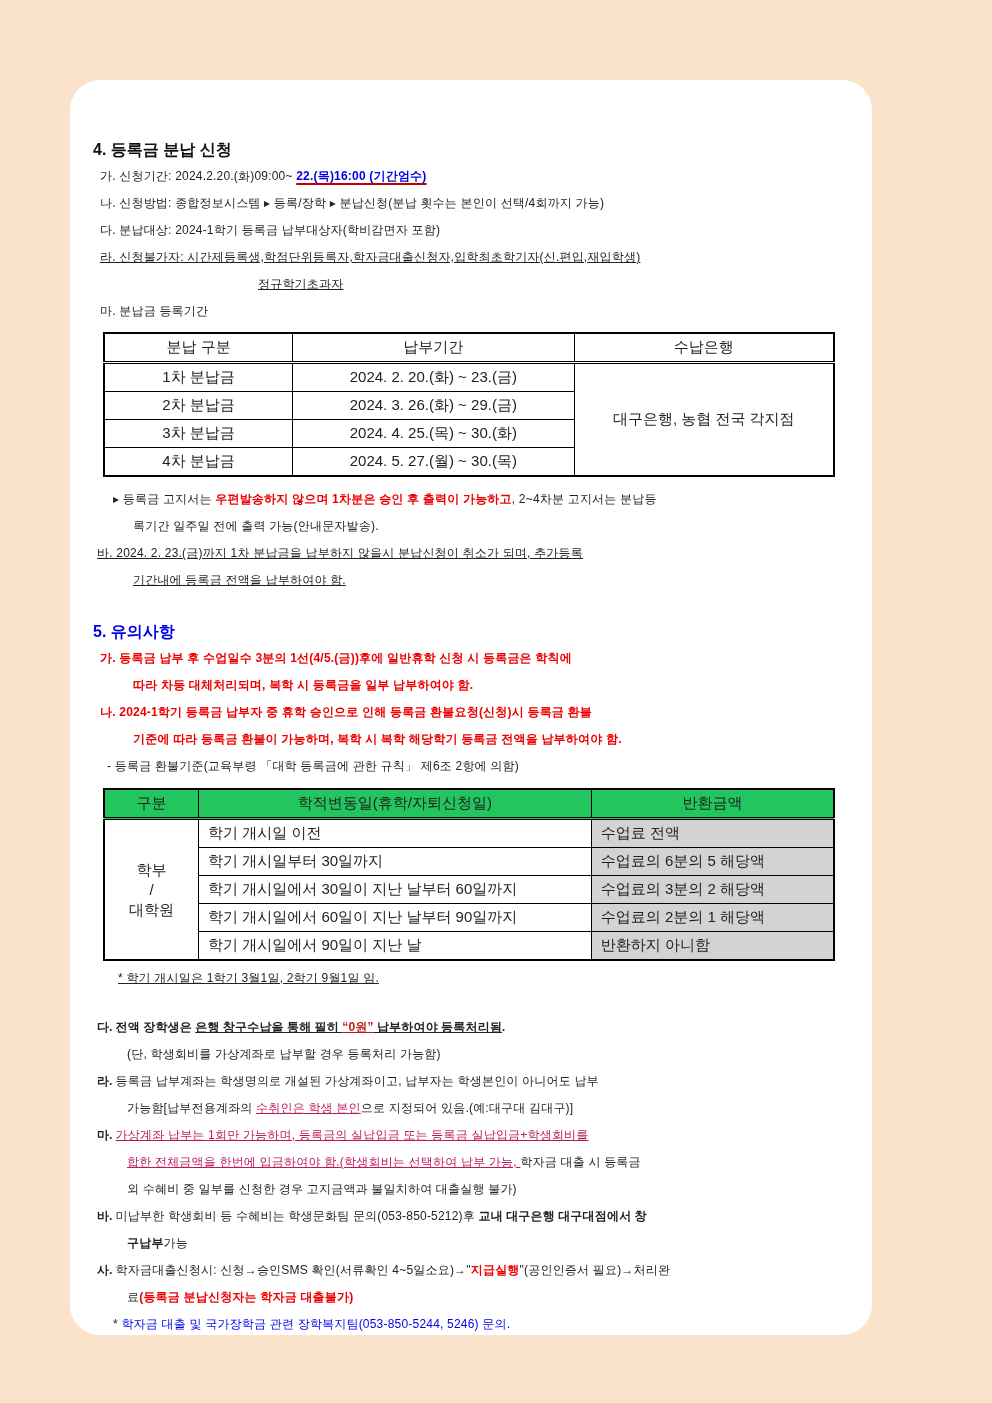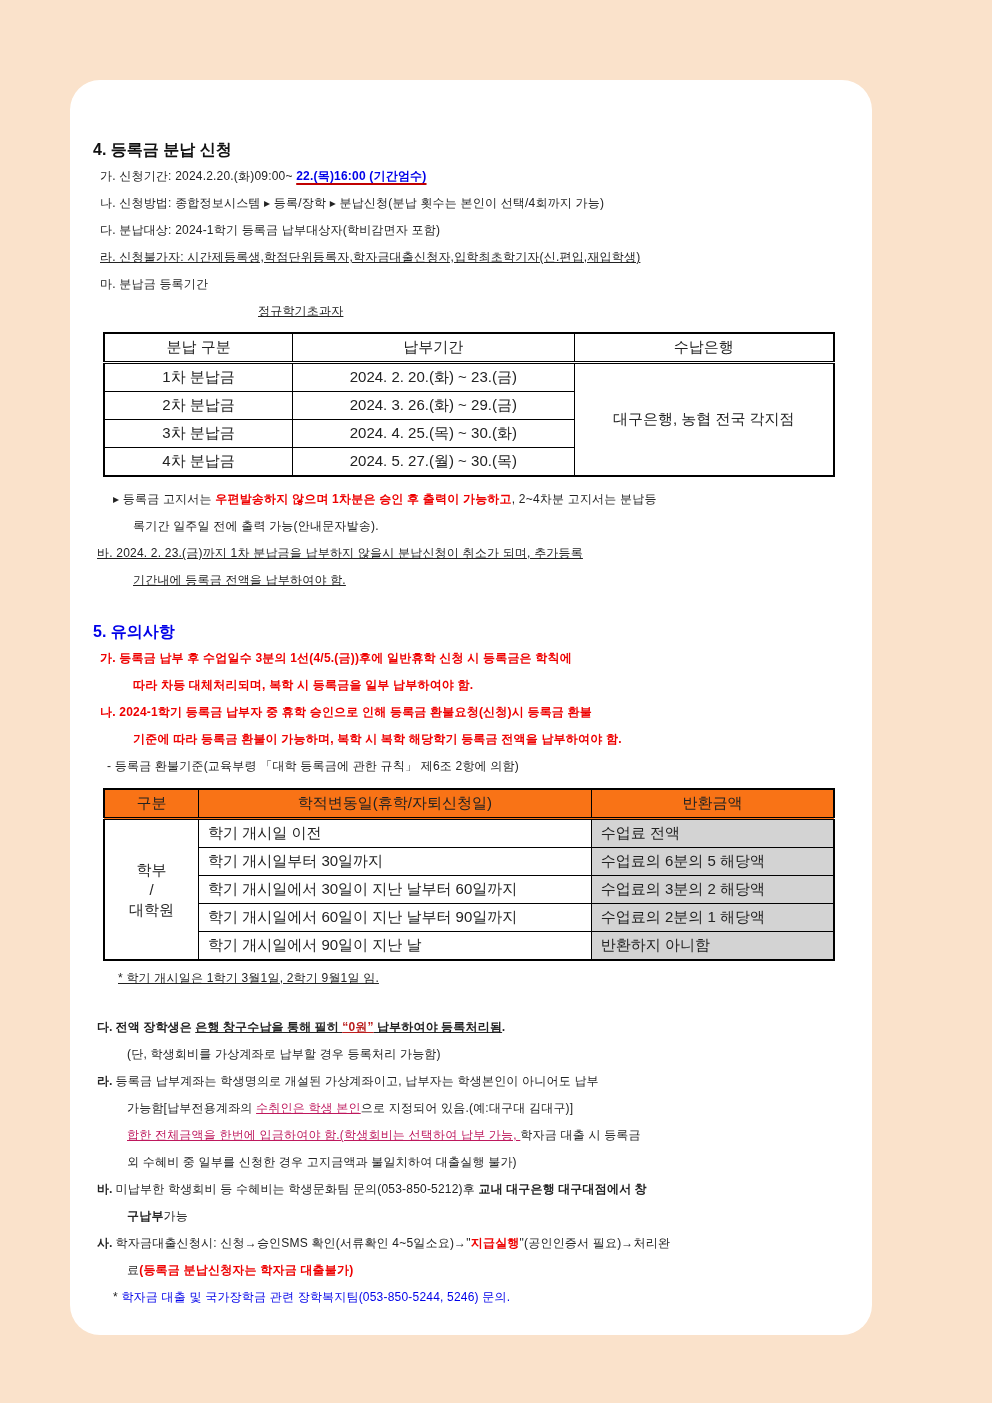--- a/index.html
+++ b/index.html
@@ -42,40 +42,40 @@
     border-collapse:collapse;border:2px solid #000;
     table-layout:fixed;font-size:15px;color:#222;
   }
   .tbl th,.tbl td{border:1px solid #000;padding:1px 6px;height:25px;}
   .tbl th{font-weight:normal;text-align:center;border-bottom:3px double #000;}
   .t1{width:732px;margin:7px 7px 9px 10px;}
   .t1 .c1{width:185px}.t1 .c2{width:276px}.t1 .c3{width:255px}
   .t1 td{text-align:center;}
   .t2{width:732px;margin:8px 0 4px 10px;}
   .t2 .c1{width:92px}.t2 .c2{width:382px}.t2 .c3{width:236px}
-  .t2 th{background:#f97316;}
+  .t2 th{background:#22c55e;}
   .t2 td.when{text-align:left;padding-left:9px;}
   .t2 td.refund{background:#d3d3d3;text-align:left;padding-left:9px;}
   .t2 td.group{text-align:center;line-height:20px;}
   .t2 td{height:25px;}
 </style>
 </head>
 <body>
 
 <div class="sheet">
 
   <div class="h4">4. 등록금 분납 신청</div>
 
   <div class="ln m7"><span>가. 신청기간: 2024.2.20.(화)09:00~ </span><span class="deadline">22.(목)16:00 (기간엄수)</span></div>
 
   <div class="ln m7">나. 신청방법: 종합정보시스템 ▸ 등록/장학 ▸ 분납신청(분납 횟수는 본인이 선택/4회까지 가능)</div>
   <div class="ln m7">다. 분납대상: 2024-1학기 등록금 납부대상자(학비감면자 포함)</div>
   <div class="ln m7 u">라. 신청불가자: 시간제등록생,학점단위등록자,학자금대출신청자,입학최초학기자(신.편입,재입학생)</div>
+  <div class="ln ra2 u">정규학기초과자</div>
   <div class="ln m7">마. 분납금 등록기간</div>
-  <div class="ln ra2 u">정규학기초과자</div>
 
   <table class="tbl t1">
     <colgroup>
         <col class="c1">
         <col class="c2">
         <col class="c3">
       </colgroup>
     <thead>
       <tr>
         <th>분납 구분</th>
@@ -161,20 +161,21 @@
   </table>
 
   <div class="ln m25 u">* 학기 개시일은 1학기 3월1일, 2학기 9월1일 임.</div>
 
   <div class="ln m4 gt22"><span class="b">다. 전액 장학생은 </span><span class="b u">은행 창구수납을 통해 필히 </span><span class="red-b-u">“0원”</span><span class="b u"> 납부하여야 등록처리됨</span><span class="b">.</span></div>
   <div class="ln m34">(단, 학생회비를 가상계좌로 납부할 경우 등록처리 가능함)</div>
 
   <div class="ln m4"><span class="b">라. </span><span>등록금 납부계좌는 학생명의로 개설된 가상계좌이고, 납부자는 학생본인이 아니어도 납부</span></div>
   <div class="ln m34"><span>가능함[납부전용계좌의 </span><span class="blue-u">수취인은 학생 본인</span><span>으로 지정되어 있음.(예:대구대 김대구)]</span></div>
 
+  <div class="ln m4"><span class="b">마. </span><span class="blue-u">가상계좌 납부는 1회만 가능하며, 등록금의 실납입금 또는 등록금 실납입금+학생회비를</span></div>
   <div class="ln m34"><span class="blue-u">합한 전체금액을 한번에 입금하여야 함.(학생회비는 선택하여 납부 가능, </span><span>학자금 대출 시 등록금</span></div>
   <div class="ln m34">외 수혜비 중 일부를 신청한 경우 고지금액과 불일치하여 대출실행 불가)</div>
 
   <div class="ln m4"><span class="b">바. </span><span>미납부한 학생회비 등 수혜비는 학생문화팀 문의(053-850-5212)후 </span><span class="b">교내 대구은행 대구대점에서 창</span></div>
   <div class="ln m34"><span class="b">구납부</span><span>가능</span></div>
 
   <div class="ln m4"><span class="b">사. </span><span>학자금대출신청시: 신청→승인SMS 확인(서류확인 4~5일소요)→"</span><span class="red-b">지급실행</span><span>"(공인인증서 필요)→처리완</span></div>
   <div class="ln m34"><span>료</span><span class="red-b">(등록금 분납신청자는 학자금 대출불가)</span></div>
   <div class="ln m20"><span>* </span><span class="blue">학자금 대출 및 국가장학금 관련 장학복지팀(053-850-5244, 5246) 문의.</span></div>
 

